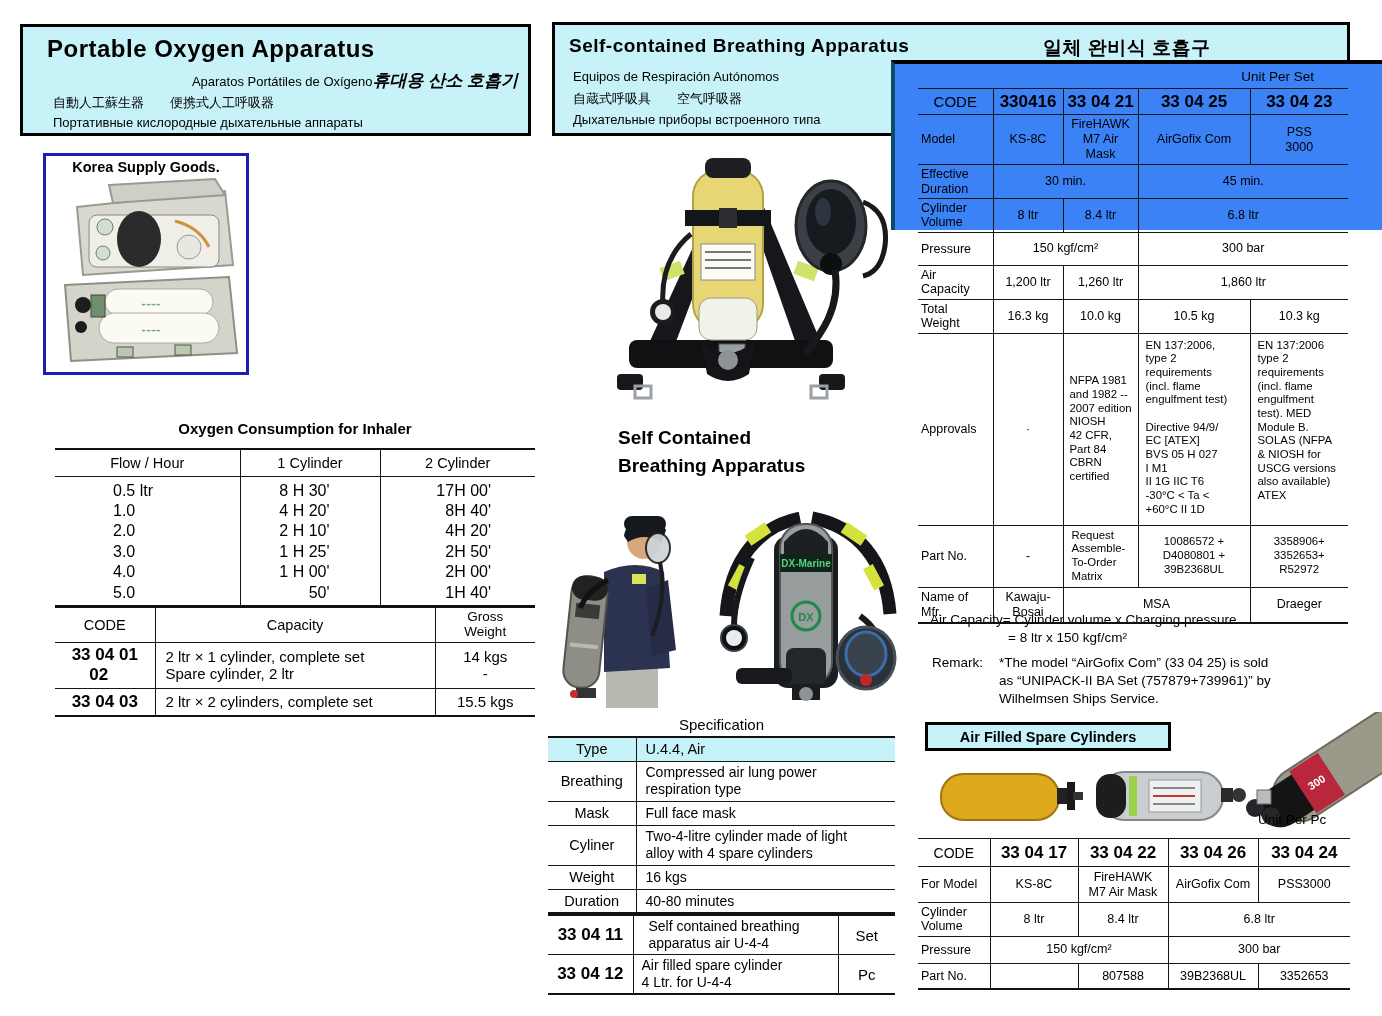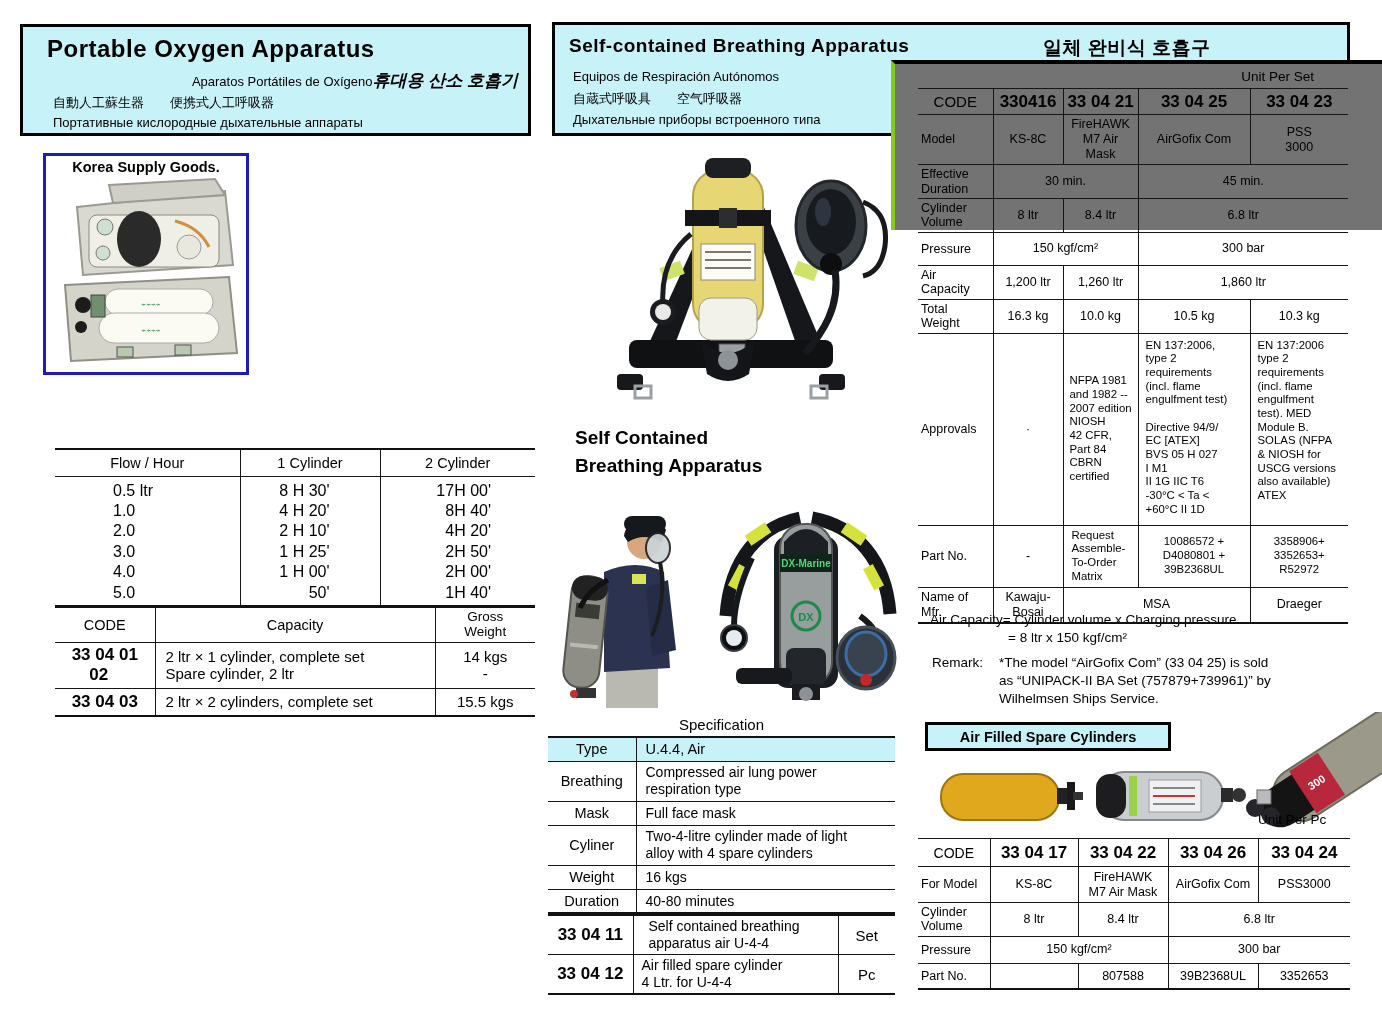--- a/index.html
+++ b/index.html
@@ -63,20 +63,21 @@
       <text x="104" y="130" font-size="8" fill="#2d8a4e" text-anchor="middle">⌁⌁⌁⌁</text>
       <text x="104" y="156" font-size="8" fill="#2d8a4e" text-anchor="middle">⌁⌁⌁⌁</text>
       <circle cx="36" cy="128" r="8" fill="#1c1c1c"></circle>
       <circle cx="34" cy="150" r="6" fill="#1c1c1c"></circle>
       <rect x="44" y="118" width="14" height="22" fill="#6f8f6f" stroke="#444"></rect>
       <rect x="70" y="170" width="16" height="10" fill="#b9c9b0" stroke="#555"></rect>
       <rect x="128" y="168" width="16" height="10" fill="#b9c9b0" stroke="#555"></rect>
     </svg>
   </div>
 
+  <div class="abs title-mid" style="left:55px;top:420px;width:480px;">Oxygen Consumption for Inhaler</div>
   <table class="tbl abs" style="left:55px;top:448px;width:480px;">
     <colgroup>
         <col style="width:185px">
         <col style="width:140px">
         <col style="width:155px">
       </colgroup>
     <tbody>
         <tr class="outer-top" style="height:27px;">
       <td class="ctr" style="font-size:14.5px;">Flow / Hour</td>
       <td class="ctr vl" style="font-size:14.5px;">1 Cylinder</td>
@@ -147,21 +148,21 @@
     </table>
 
   <div class="abs cyanbox" style="left:552px;top:22px;width:798px;height:114px;">
     <div class="hdr-title" style="font-size:19px;position:absolute;left:14px;top:10px;">Self-contained Breathing Apparatus</div>
     <div class="hdr-title" style="font-size:19px;position:absolute;left:488px;top:10px;">일체 완비식 호흡구</div>
     <div class="sub" style="position:absolute;left:18px;top:44px;">Equipos de Respiración Autónomos</div>
     <div class="sub" style="position:absolute;left:18px;top:65px;">自蔵式呼吸具　　空气呼吸器</div>
     <div class="sub" style="position:absolute;left:18px;top:87px;">Дыхательные приборы встроенного типа</div>
   </div>
 
-  <div class="abs" style="left:891px;top:60px;width:491px;height:170px;background:#737373;border-top:4px solid #000;border-left:4px solid #84cc16;box-sizing:border-box;z-index:1;">
+  <div class="abs" style="left:891px;top:60px;width:491px;height:170px;background:#3b82f6;border-top:4px solid #000;border-left:4px solid #0c4a6e;box-sizing:border-box;z-index:1;">
     <div style="position:absolute;right:68px;top:5px;font-size:13.5px;">Unit Per Set</div>
   </div>
 
   <svg class="abs" style="left:573px;top:148px;z-index:0;" width="335" height="272" viewBox="0 0 335 272">
 
     <polygon points="148,38 162,38 96,212 72,204" fill="#15171a"></polygon>
     <polygon points="168,38 182,38 252,204 228,210" fill="#15171a"></polygon>
     <rect x="88" y="116" width="22" height="14" fill="#cfe36a" transform="rotate(-20 99 123)"></rect>
     <rect x="222" y="116" width="22" height="14" fill="#cfe36a" transform="rotate(20 233 123)"></rect>
 
@@ -191,21 +192,21 @@
     <circle cx="155" cy="212" r="10" fill="#8d9296"></circle>
 
     <ellipse cx="258" cy="78" rx="35" ry="45" fill="#3a4046" stroke="#23272b" stroke-width="3"></ellipse>
     <ellipse cx="258" cy="74" rx="25" ry="33" fill="#171b1f"></ellipse>
     <ellipse cx="250" cy="64" rx="8" ry="14" fill="#2d3640"></ellipse>
     <circle cx="258" cy="116" r="11" fill="#0d0e10"></circle>
     <path d="M290,54 q26,10 22,44 q-4,26 -22,30" fill="none" stroke="#17191c" stroke-width="5"></path>
     <path d="M262,122 C268,160 248,186 232,206" fill="none" stroke="#17191c" stroke-width="7"></path>
   </svg>
 
-  <div class="abs pre" style="left:575px;top:424px;font-size:19px;font-weight:bold;line-height:1.45;">Self Contained
+  <div class="abs pre" style="left:618px;top:424px;font-size:19px;font-weight:bold;line-height:1.45;">Self Contained
 Breathing Apparatus</div>
 
   <svg class="abs" style="left:548px;top:496px;" width="165" height="212" viewBox="0 0 165 212">
     <rect x="58" y="168" width="52" height="44" fill="#b9b9b1"></rect>
     <path d="M56,76 q32,-14 60,0 l6,96 l-66,4 z" fill="#2c3350"></path>
     <path d="M98,92 l22,-8 l8,70 l-24,6 z" fill="#262c46"></path>
     <circle cx="96" cy="46" r="17" fill="#d9a77d"></circle>
     <path d="M76,40 a22,20 0 0 1 42,-6 l-4,12 q-18,-10 -34,0 z" fill="#15181c"></path>
     <rect x="76" y="20" width="42" height="16" rx="8" fill="#15181c"></rect>
     <ellipse cx="110" cy="52" rx="12" ry="15" fill="#ccd4d8" opacity="0.92" stroke="#222" stroke-width="2"></ellipse>

